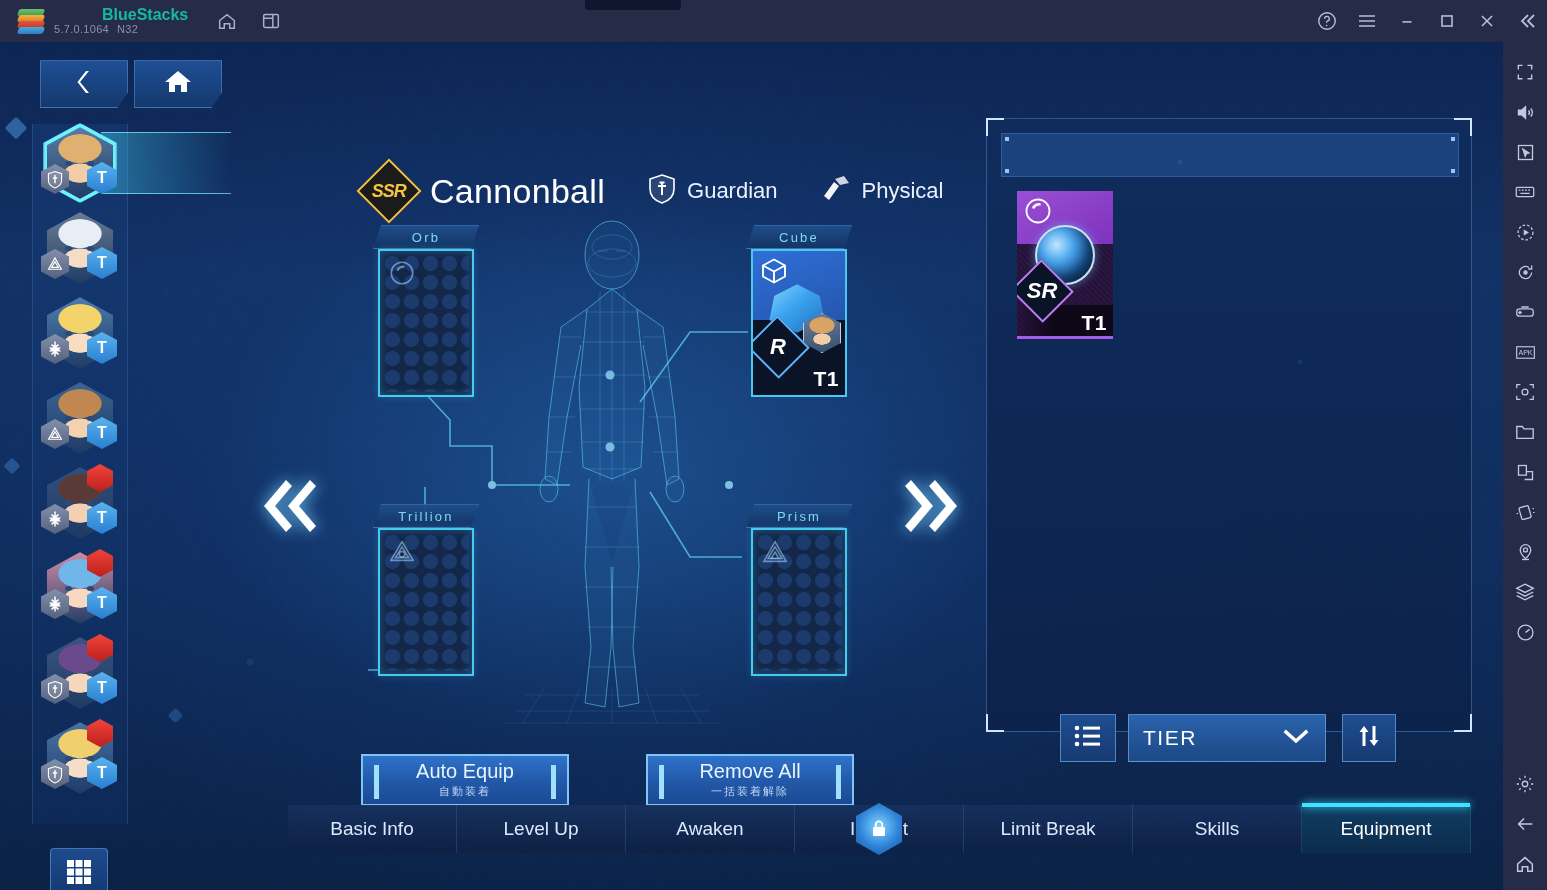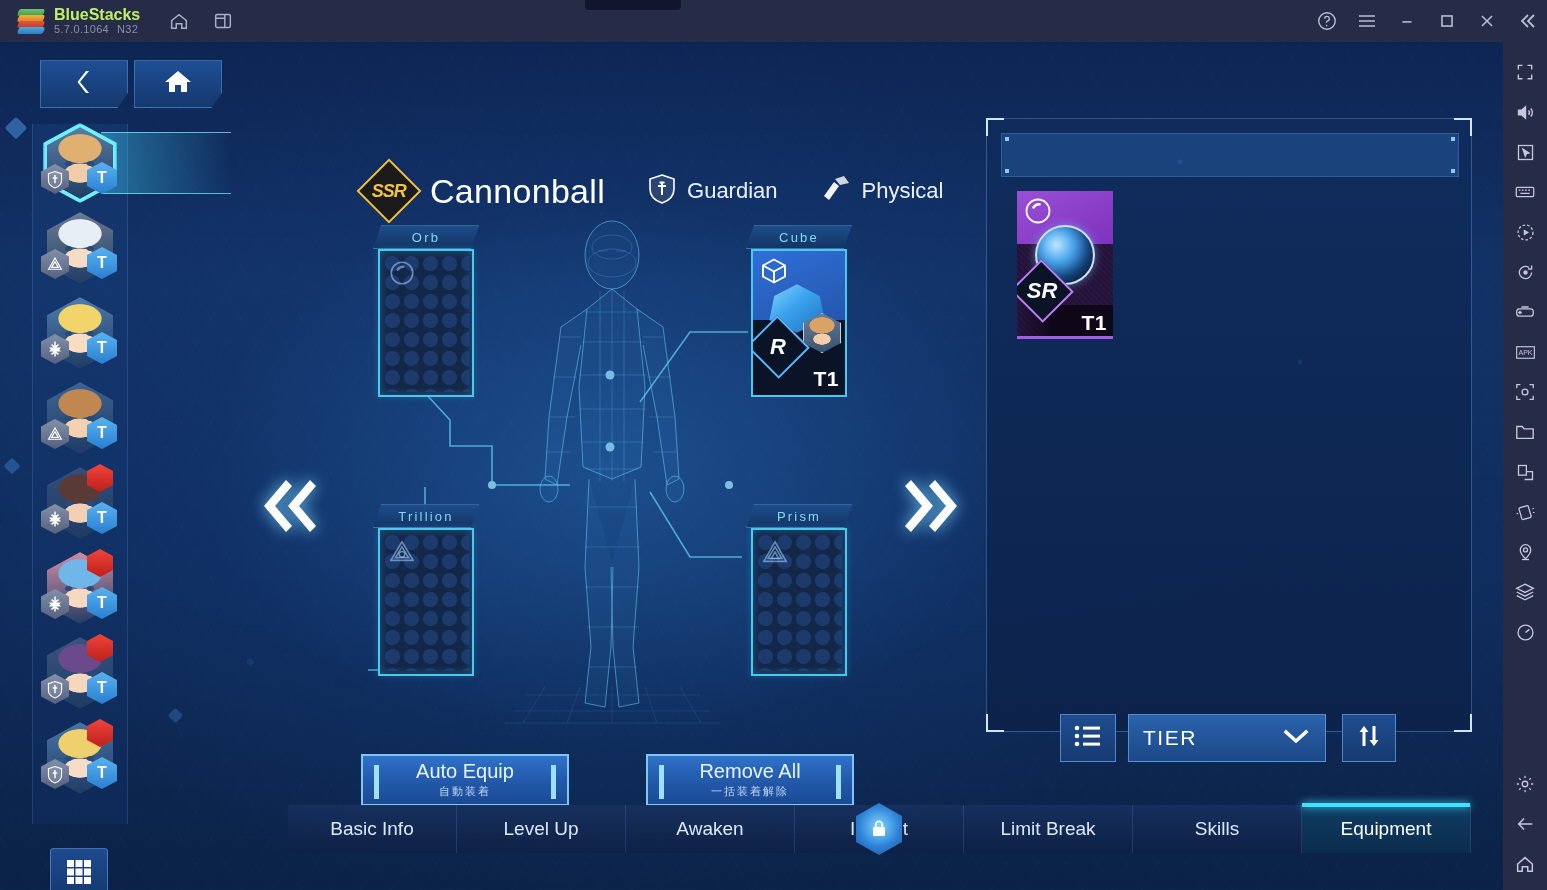--- a/index.html
+++ b/index.html
@@ -17,21 +17,21 @@
     position: absolute; top: 0; left: 0; width: 1547px; height: 42px;
     background: #262b47; display: flex; align-items: center; z-index: 50;
   }
   .bs-logo-wrap { display: flex; align-items: center; margin-left: 18px; gap: 10px; }
   .bs-logo { width: 26px; height: 24px; position: relative; }
   .bs-logo i { position: absolute; left: 0; width: 26px; height: 7px; border-radius: 2px/3px; display:block; }
   .bs-logo i:nth-child(1){ top: 0;  background: linear-gradient(180deg,#6ec16e,#3e9c4b); transform: skewX(-18deg);}
   .bs-logo i:nth-child(2){ top: 6px;background: linear-gradient(180deg,#f2b33d,#e07a2a); transform: skewX(-18deg);}
   .bs-logo i:nth-child(3){ top:12px;background: linear-gradient(180deg,#e2563f,#c03a2c); transform: skewX(-18deg);}
   .bs-logo i:nth-child(4){ top:18px;background: linear-gradient(180deg,#4aa8e0,#2e7ec0); transform: skewX(-18deg);}
-  .bs-name { color: #bef264; font-size: 16px; font-weight: bold; line-height: 1.05; }
+  .bs-name { color: #14b8a6; font-size: 16px; font-weight: bold; line-height: 1.05; margin-left: 48px; }
   .bs-ver { color: #8990ad; font-size: 11px; letter-spacing: .3px; display: flex; gap: 8px; }
   .bs-tb-icons { display: flex; align-items: center; gap: 22px; margin-left: 28px; }
   .bs-tb-icons .ic { color: #aab0c8; cursor: pointer; display:flex; }
   .bs-right { margin-left: auto; display: flex; align-items: center; gap: 0; }
   .bs-right .ic { width: 40px; height: 42px; display: flex; align-items: center;
     justify-content: center; color: #b9bfd4; cursor: pointer; }
 
   .bs-tab-nub { position:absolute; top:0; left:585px; width:96px; height:10px;
     background:#11162e; border-radius:0 0 4px 4px; }
 

